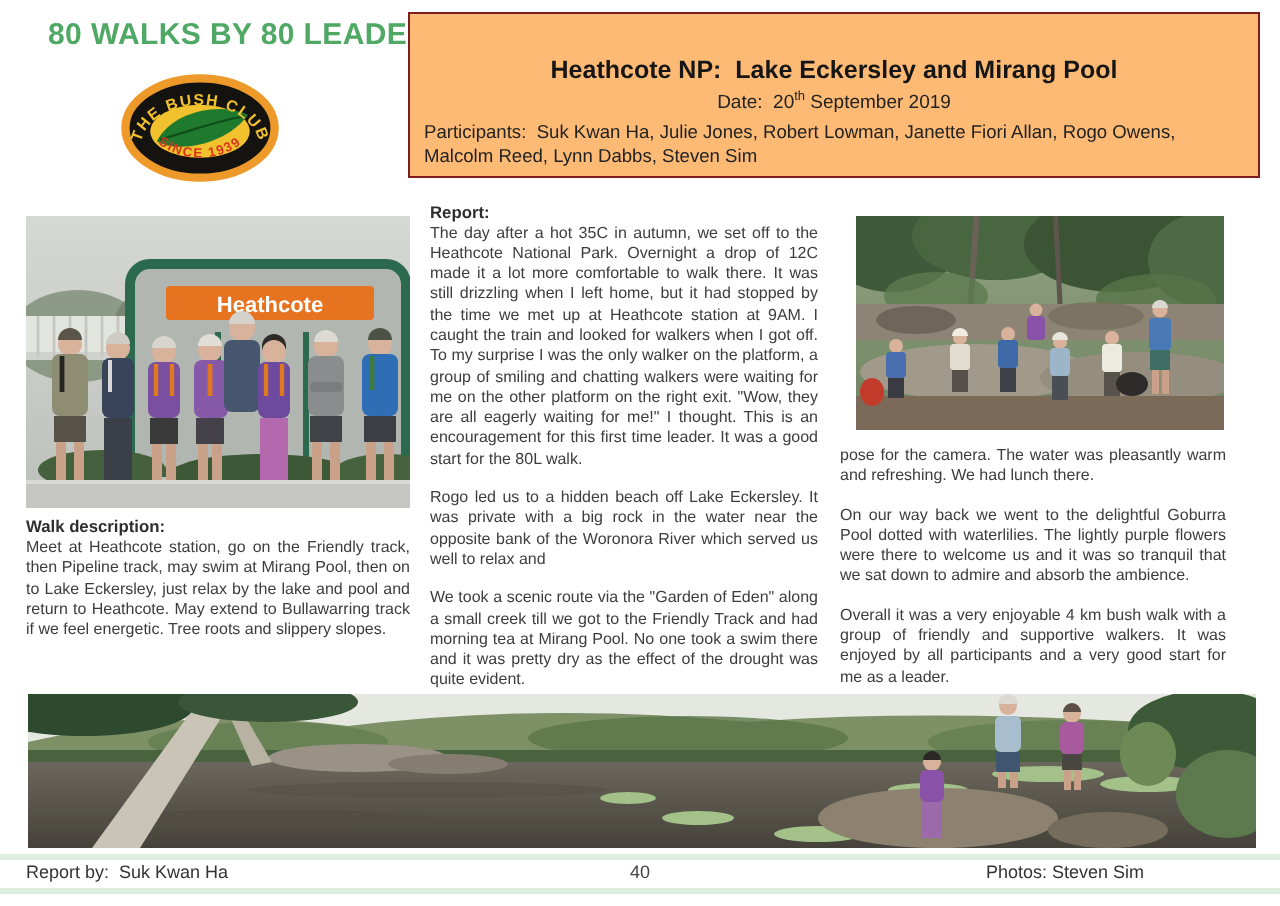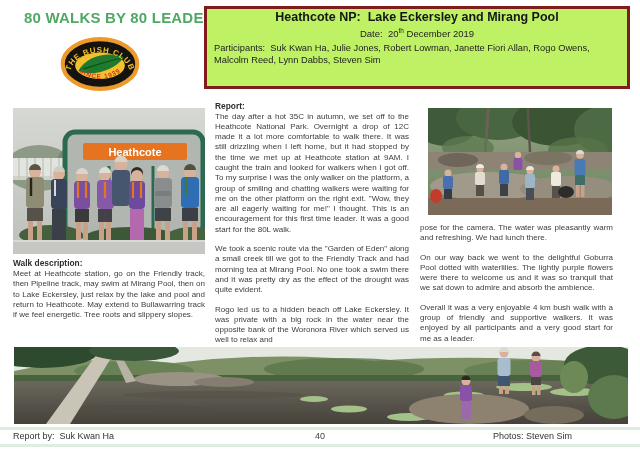--- a/index.html
+++ b/index.html
@@ -9,22 +9,22 @@
   }
   .abs{position:absolute;}
   .pre{white-space:pre-wrap;}
 
   
   .page-title{left:24px;top:9px;font-size:15px;font-weight:600;color:#4FA863;letter-spacing:.2px;}
   .logo{left:57px;top:35px;}
 
   
   .header-box{
-    left:204px;top:6px;width:426px;height:83px;background:#bef264;
-    border:3px solid #7f1d1d;box-sizing:border-box;text-align:center;padding-top:0;
+    left:204px;top:6px;width:426px;height:83px;background:#fdba74;
+    border:1px solid #7f1d1d;box-sizing:border-box;text-align:center;padding-top:20px;
   }
   .hb-line{font-size:12.5px;font-weight:bold;color:#161616;line-height:16.5px;}
   .hb-date{font-size:9.5px;color:#222;margin-top:1px;}
   .hb-date sup{font-size:6.5px;}
   .hb-parts{
     text-align:left;font-size:9.3px;line-height:12.5px;color:#222;
     padding:3px 7px 0 7px;
   }
 
   
@@ -59,21 +59,21 @@
   <text font-size="9.5" font-weight="bold" fill="#F2C12E" letter-spacing="1">
     <textPath href="#logo-arc-top" startOffset="50%" text-anchor="middle">THE BUSH CLUB</textPath>
   </text>
   <text font-size="8" font-weight="bold" fill="#D9341F" letter-spacing="1">
     <textPath href="#logo-arc-bottom" startOffset="50%" text-anchor="middle">SINCE 1939</textPath>
   </text>
 </svg>
 
 <div class="abs header-box">
   <div class="hb-line pre">Heathcote NP:  Lake Eckersley and Mirang Pool</div>
-  <div class="hb-date"><span class="pre">Date:  20</span><sup>th</sup><span class="pre"> December 2019</span></div>
+  <div class="hb-date"><span class="pre">Date:  20</span><sup>th</sup><span class="pre"> September 2019</span></div>
   <div class="hb-parts pre">Participants:  Suk Kwan Ha, Julie Jones, Robert Lowman, Janette Fiori Allan, Rogo Owens, Malcolm Reed, Lynn Dabbs, Steven Sim</div>
 </div>
 
 <svg class="abs" style="left:13px;top:108px;" width="192" height="146" viewBox="0 0 192 146">
   <defs>
     <linearGradient id="sky1" x1="0" y1="0" x2="0" y2="1">
       <stop offset="0" stop-color="#d6d8d3"></stop>
         <stop offset="1" stop-color="#bcc0ba"></stop>
     </linearGradient>
   </defs>
@@ -183,22 +183,22 @@
   <rect x="0" y="134" width="192" height="12" fill="#c6c7c2"></rect>
 </svg>
 
 <div class="abs h-small" style="left:13px;top:258px;width:192px;">Walk description:</div>
 <div class="abs body-txt" style="left:13px;top:269px;width:192px;">Meet at Heathcote station, go on the Friendly track, then Pipeline track, may swim at Mirang Pool, then on to Lake Eckersley, just relax by the lake and pool and return to Heathcote. May extend to Bullawarring track if we feel energetic. Tree roots and slippery slopes.</div>
 
 <div class="abs col" style="left:215px;top:101px;width:194px;">
   <div class="h-small">Report:</div>
   <div class="body-txt">
     <p>The day after a hot 35C in autumn, we set off to the Heathcote National Park. Overnight a drop of 12C made it a lot more comfortable to walk there. It was still drizzling when I left home, but it had stopped by the time we met up at Heathcote station at 9AM. I caught the train and looked for walkers when I got off. To my surprise I was the only walker on the platform, a group of smiling and chatting walkers were waiting for me on the other platform on the right exit.  "Wow, they are all eagerly waiting for me!" I thought. This is an encouragement for this first time leader. It was a good start for the 80L walk.</p>
+    <p>Rogo led us to a hidden beach off Lake Eckersley. It was private with a big rock in the water near the opposite bank of the Woronora River which served us well to relax and</p>
     <p>We took a scenic route via the "Garden of Eden" along a small creek till we got to the Friendly Track and had morning tea at Mirang Pool. No one took a swim there and it was pretty dry as the effect of the drought was quite evident.</p>
-    <p>Rogo led us to a hidden beach off Lake Eckersley. It was private with a big rock in the water near the opposite bank of the Woronora River which served us well to relax and</p>
   </div>
 </div>
 
 <svg class="abs" style="left:428px;top:108px;" width="184" height="107" viewBox="0 0 184 107">
   <defs>
     <linearGradient id="bush2" x1="0" y1="0" x2="0" y2="1">
       <stop offset="0" stop-color="#93a483"></stop>
         <stop offset="1" stop-color="#6e8260"></stop>
     </linearGradient>
   </defs>

